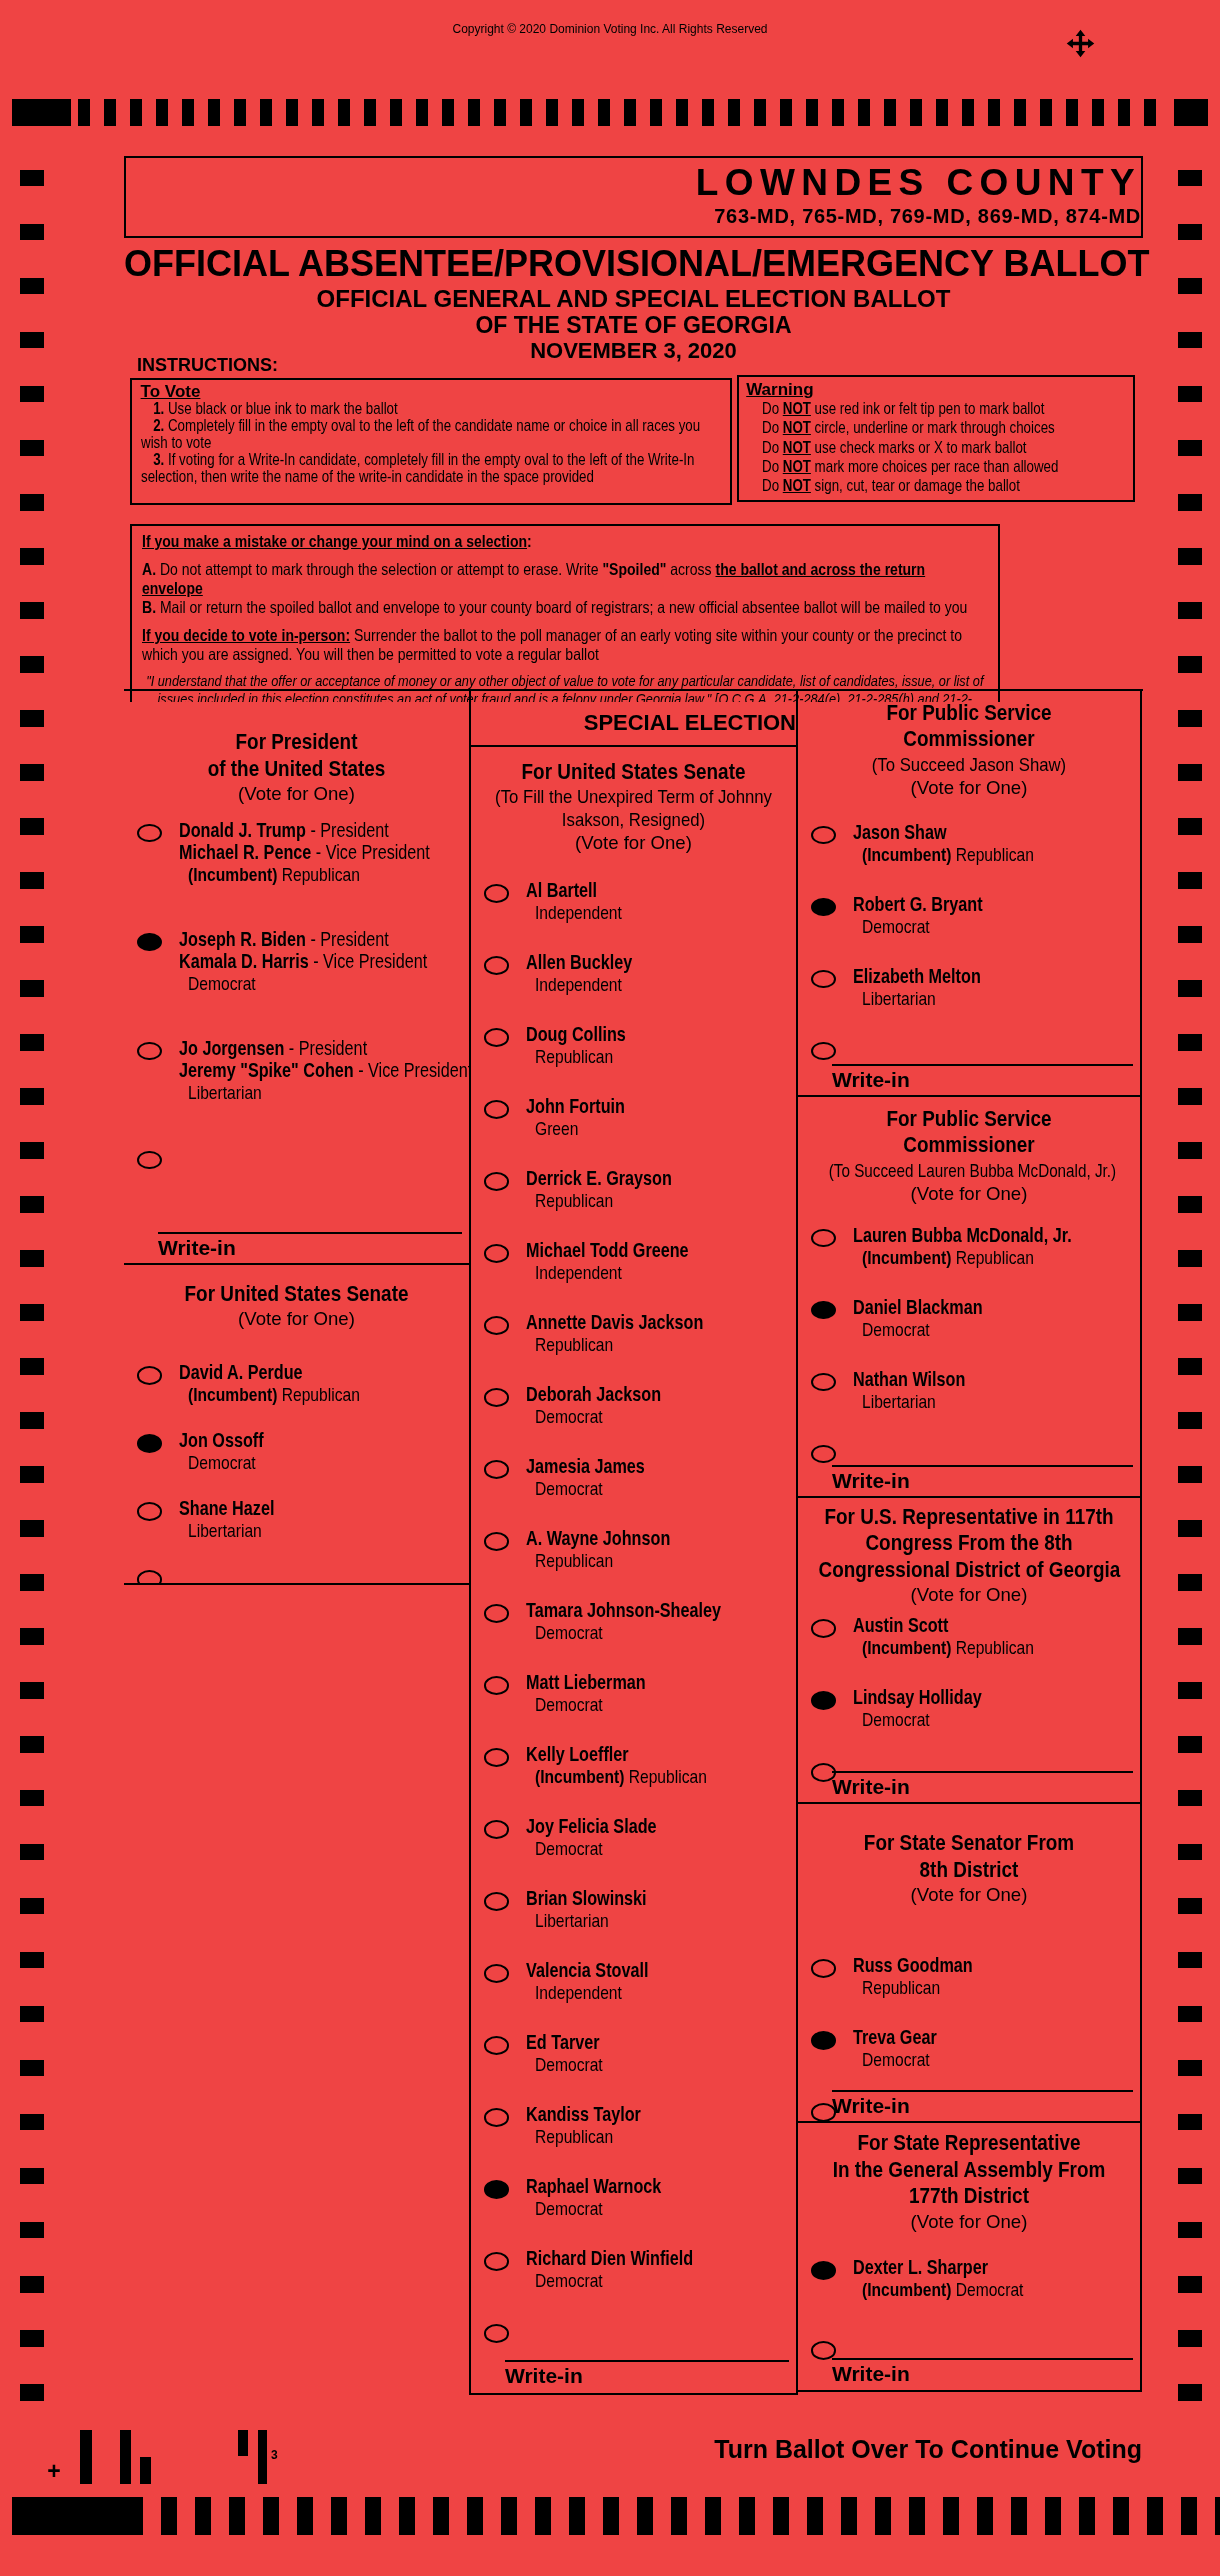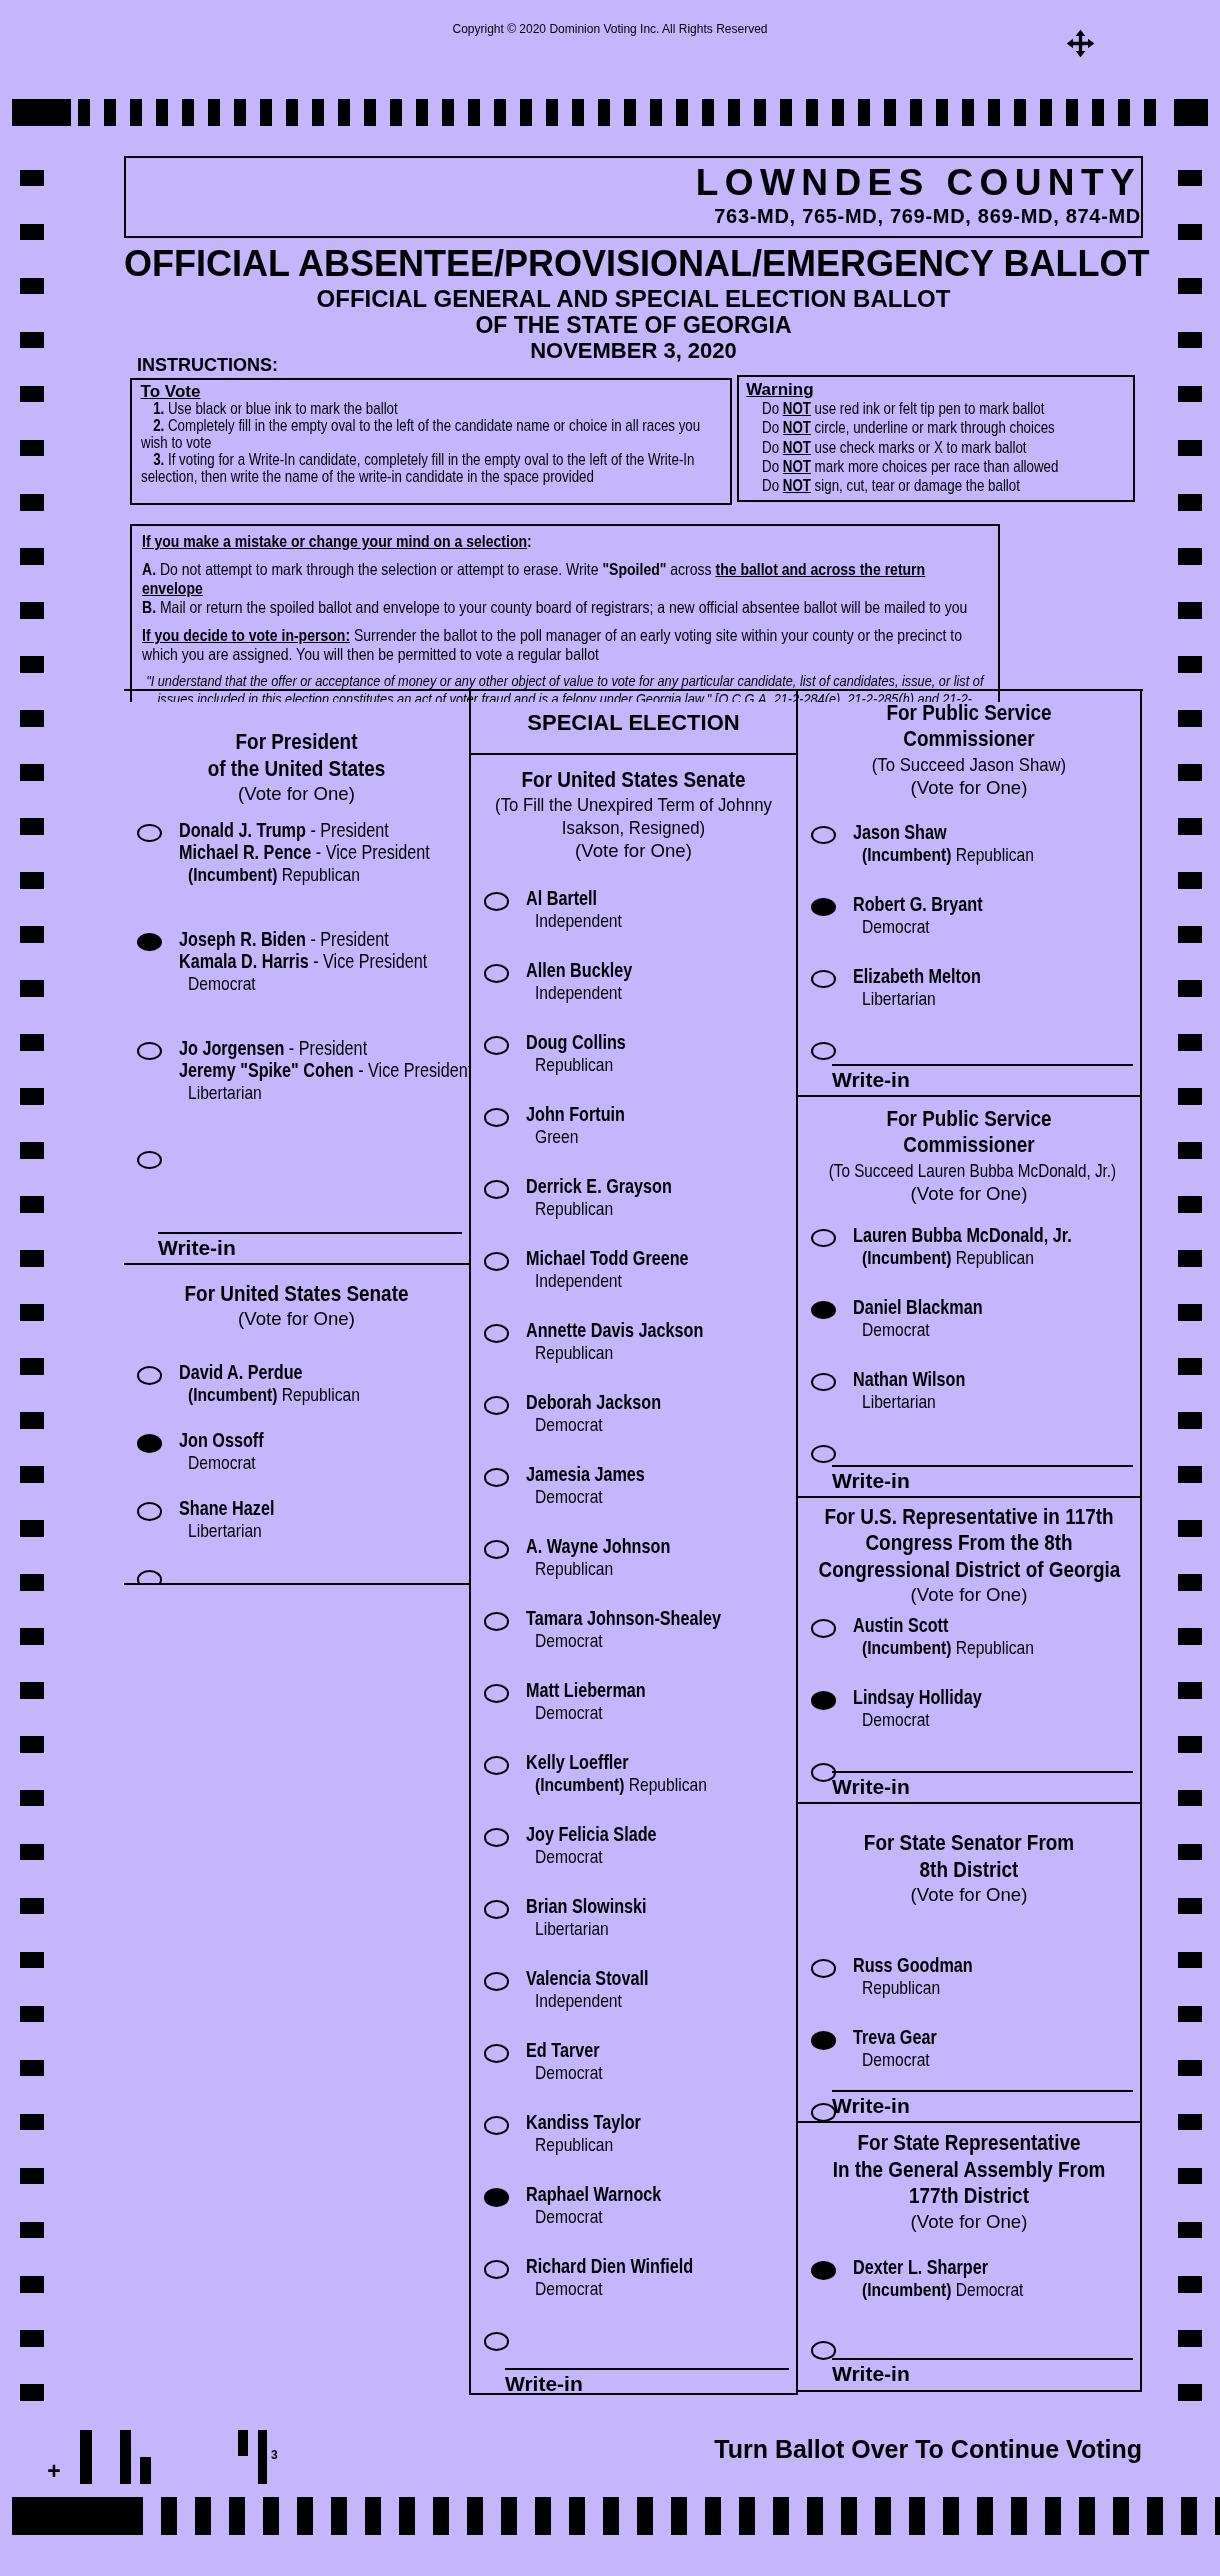--- a/index.html
+++ b/index.html
@@ -1,16 +1,16 @@
 <!DOCTYPE html>
 <html style="font-size:11.5px"><head>
 <meta charset="utf-8">
 <style>
   html,body{margin:0;padding:0;background:#999;}
-  .page{position:relative;width:1220px;height:2576px;background:#c4b5fd;color:#000;
+  .page{position:relative;width:1220px;height:2576px;background:#ef4444;color:#000;
         font-family:"Liberation Sans",sans-serif;overflow:hidden;}
   .b{font-weight:bold;}
   .u{text-decoration:underline;}
   .cond{transform:scaleX(0.85);transform-origin:0 0;width:117.6%;}
   
   .copyright{position:absolute;top:21.5px;left:0;width:100%;text-align:center;font-size:12px;}
   .crosshair{position:absolute;top:27px;left:1064px;width:33px;height:33px;}
   .tmark-top{position:absolute;top:99px;left:12px;right:12px;height:27px;display:flex;}
   .tmark-top .lead{width:59px;background:#000;}
   .tmark-top .bars{flex:1;margin:0 7.2px;background:repeating-linear-gradient(90deg,#000 0 12px,transparent 12px 26px);}
@@ -41,21 +41,21 @@
   .mistake-box{position:absolute;left:130px;top:524px;width:870px;height:178px;border:2.9px solid #000;border-bottom:none;
                box-sizing:border-box;padding:5.7px 10px;font-size:16.5px;line-height:19.3px;overflow:hidden;}
   .mistake-box .gap{height:8.6px;}
   .oath{font-style:italic;font-size:15px;line-height:18px;text-align:center;margin-top:7.2px;}
   
   .columns{position:absolute;left:124px;top:689px;width:1019px;height:1707px;border-top:2.9px solid #000;box-sizing:border-box;}
   .col{position:absolute;top:0;box-sizing:border-box;overflow:hidden;}
   .col-left{left:0;width:345px;height:894px;border-bottom:2.9px solid #000;}
   .col-middle{left:345px;width:329px;height:1704px;border-left:2.9px solid #000;border-right:2.9px solid #000;border-bottom:2.9px solid #000;}
   .col-right{left:674px;width:344px;height:1701px;border-right:2.9px solid #000;border-bottom:2.9px solid #000;}
-  .special-banner{height:64px;border-bottom:2.9px solid #000;box-sizing:border-box;text-align:center;
+  .special-banner{height:56px;border-bottom:2.9px solid #000;box-sizing:border-box;text-align:right;
                   font-size:22px;font-weight:bold;padding-top:18.6px;}
   .race{position:relative;box-sizing:border-box;}
   .race-title div{font-size:21.5px;font-weight:bold;line-height:26.5px;text-align:center;white-space:nowrap;
                   transform:scaleX(0.88);transform-origin:50% 50%;}
   .race-subtitle div{font-size:18.6px;line-height:23px;text-align:center;white-space:nowrap;
                      transform:scaleX(0.9);transform-origin:50% 50%;}
   .vote-for{font-size:18.6px;line-height:23px;text-align:center;}
   .cand-row{display:flex;padding-left:13px;align-items:flex-start;}
   .oval{width:25px;height:18.6px;border:2.1px solid #000;border-radius:50%;flex:none;margin:4.3px 17px 0 0;box-sizing:border-box;}
   .oval.filled{background:#000;}

